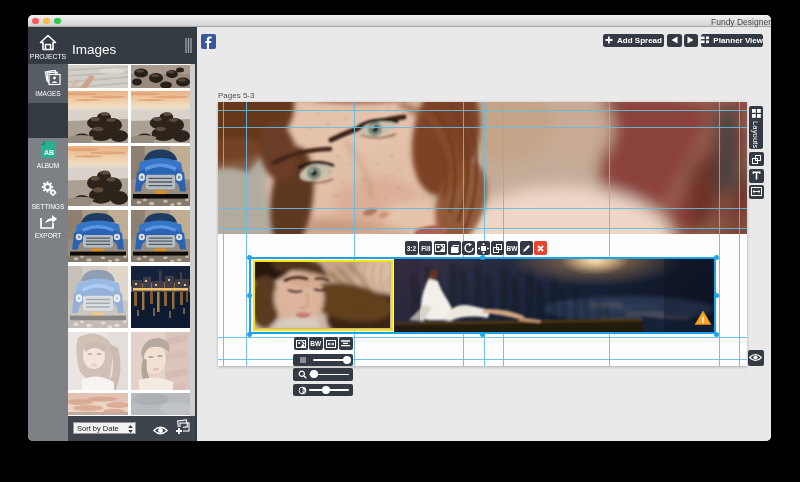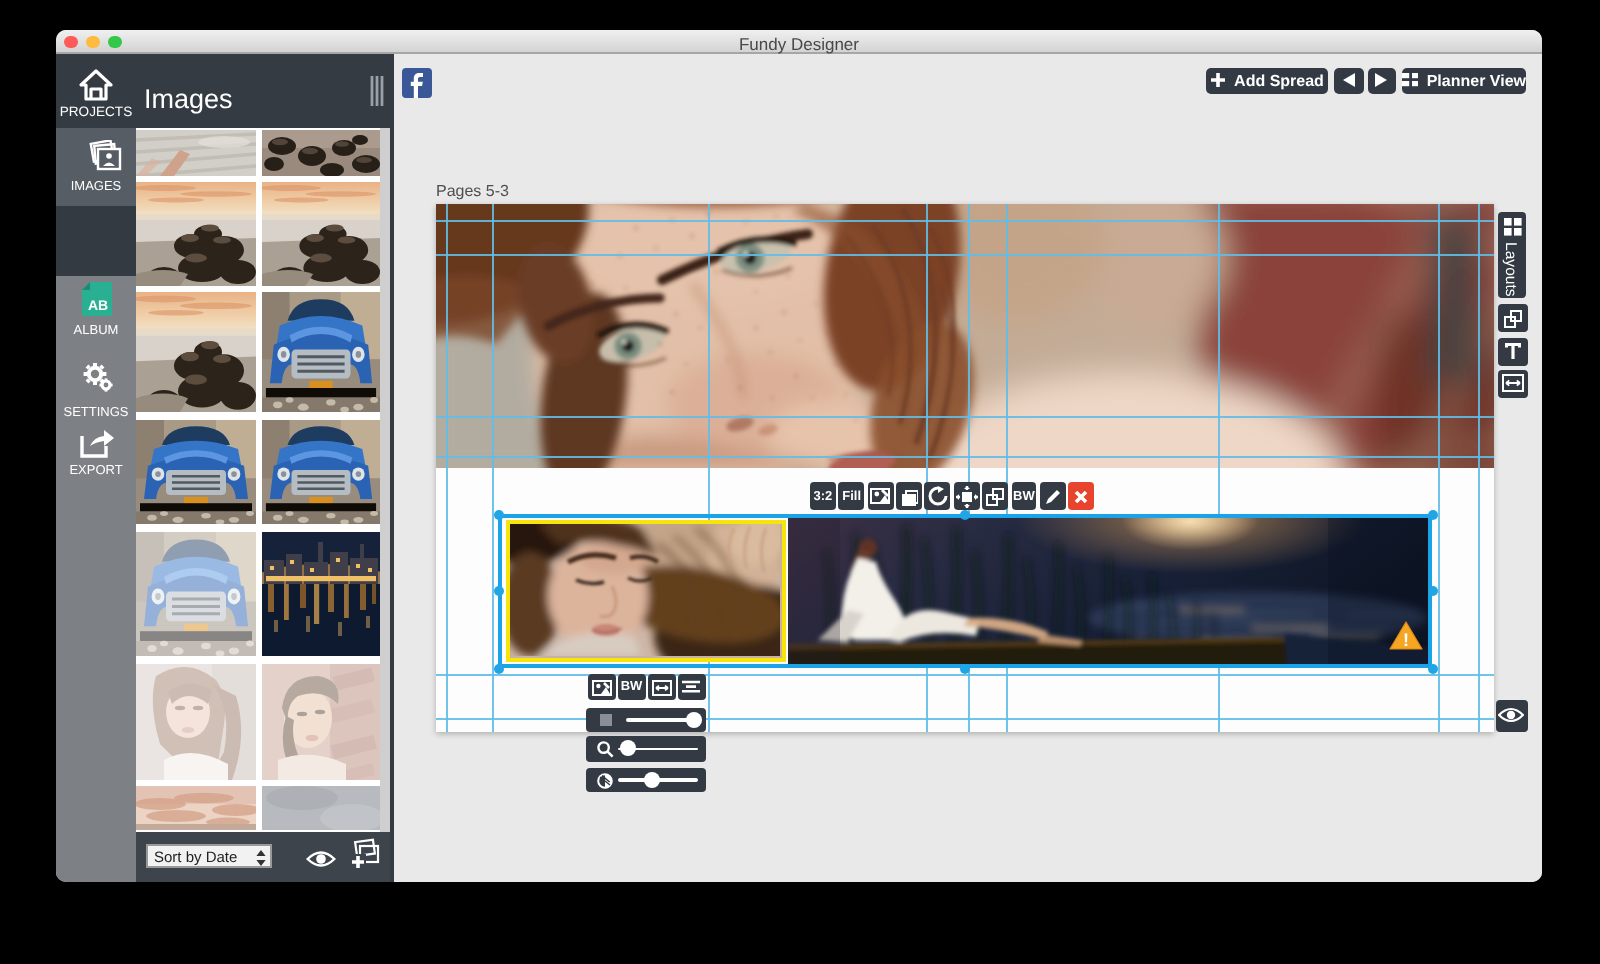--- a/index.html
+++ b/index.html
@@ -1,20 +1,20 @@
 <!DOCTYPE html>
 <html><head>
 <meta charset="utf-8">
 <style>
 * { margin:0; padding:0; box-sizing:border-box; }
 html,body { width:800px; height:482px; background:#000; font-family:"Liberation Sans",sans-serif; overflow:hidden; }
 #win { position:absolute; left:28px; top:15px; width:743px; height:426px; border-radius:5px; overflow:hidden; background:#e9e9e9; box-shadow:0 18px 40px rgba(0,0,0,0.75); }
 #titlebar { position:absolute; left:0; top:0; width:743px; height:12px; background:linear-gradient(#f0f0f0,#d3d3d3); border-bottom:1px solid #a6a6a6; z-index:50; }
 .dot { position:absolute; top:2.9px; width:6.4px; height:6.4px; border-radius:50%; }
-#title { position:absolute; left:0; top:1.5px; width:100%; text-align:center; font-size:8.5px; color:#484848; }
+#title { position:absolute; left:0; top:1.5px; width:100%; text-align:right; font-size:8.5px; color:#484848; }
 #hdr { position:absolute; left:0; top:12px; width:169px; height:37px; background:#353b43; z-index:10; }
 #strip-sel { position:absolute; left:0; top:49px; width:40px; height:39px; background:#575d65; }
 #strip-dk { position:absolute; left:0; top:88px; width:40px; height:35px; background:#343a42; }
 #strip-gy { position:absolute; left:0; top:123px; width:40px; height:303px; background:#7d8185; }
 #panel { position:absolute; left:40px; top:49px; width:129px; height:352px; background:#fff; }
 #sbar { position:absolute; left:162px; top:49px; width:5px; height:352px; background:#cfcfcf; }
 #pedge { position:absolute; left:167px; top:12px; width:2px; height:414px; background:#353b43; z-index:11; }
 #botbar { position:absolute; left:40px; top:401px; width:127px; height:25px; background:#3d444c; z-index:12; }
 .slabel { position:absolute; width:40px; text-align:center; color:#fff; font-size:6.5px; }
 .thumb { position:absolute; overflow:hidden; }

